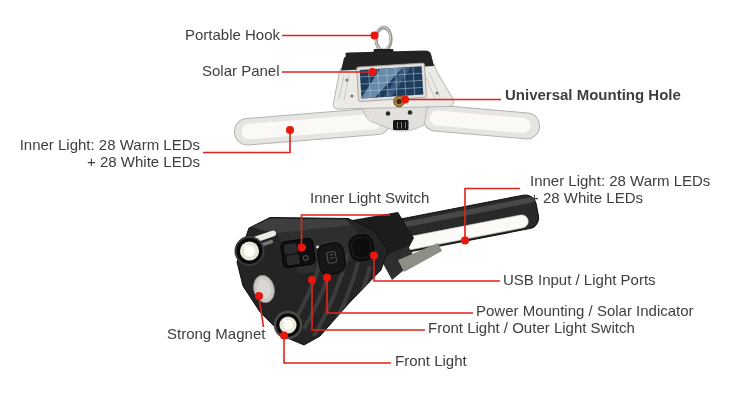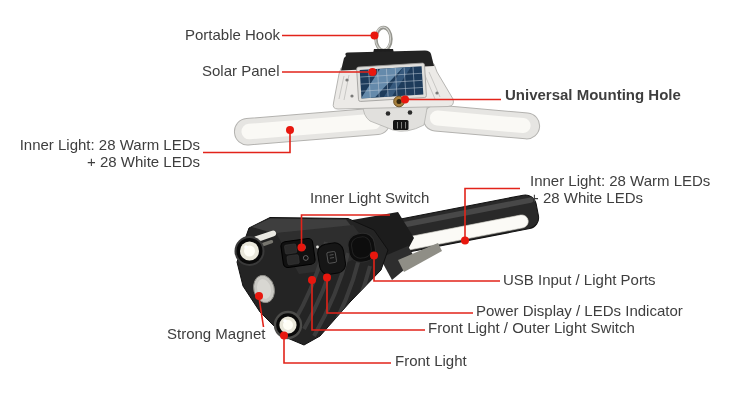--- a/index.html
+++ b/index.html
@@ -197,18 +197,18 @@
   </div>
 
   <div class="lbl" style="left:272px;top:189px;margin-left:38px;">Inner Light Switch</div>
 
   <div class="lbl" style="left:530px;top:172px;">
     <div>Inner Light: 28 Warm LEDs</div>
     <div>+ 28 White LEDs</div>
   </div>
 
   <div class="lbl" style="left:503px;top:271px;">USB Input / Light Ports</div>
-  <div class="lbl" style="left:476px;top:302px;">Power Display / LEDs Indicator</div>
+  <div class="lbl" style="left:476px;top:302px;">Power Mounting / Solar Indicator</div>
   <div class="lbl" style="left:428px;top:319px;">Front Light / Outer Light Switch</div>
   <div class="lbl" style="left:395px;top:352px;">Front Light</div>
   <div class="lbl" style="left:167px;top:325px;">Strong Magnet</div>
 
 </div>
 
 </body></html>

